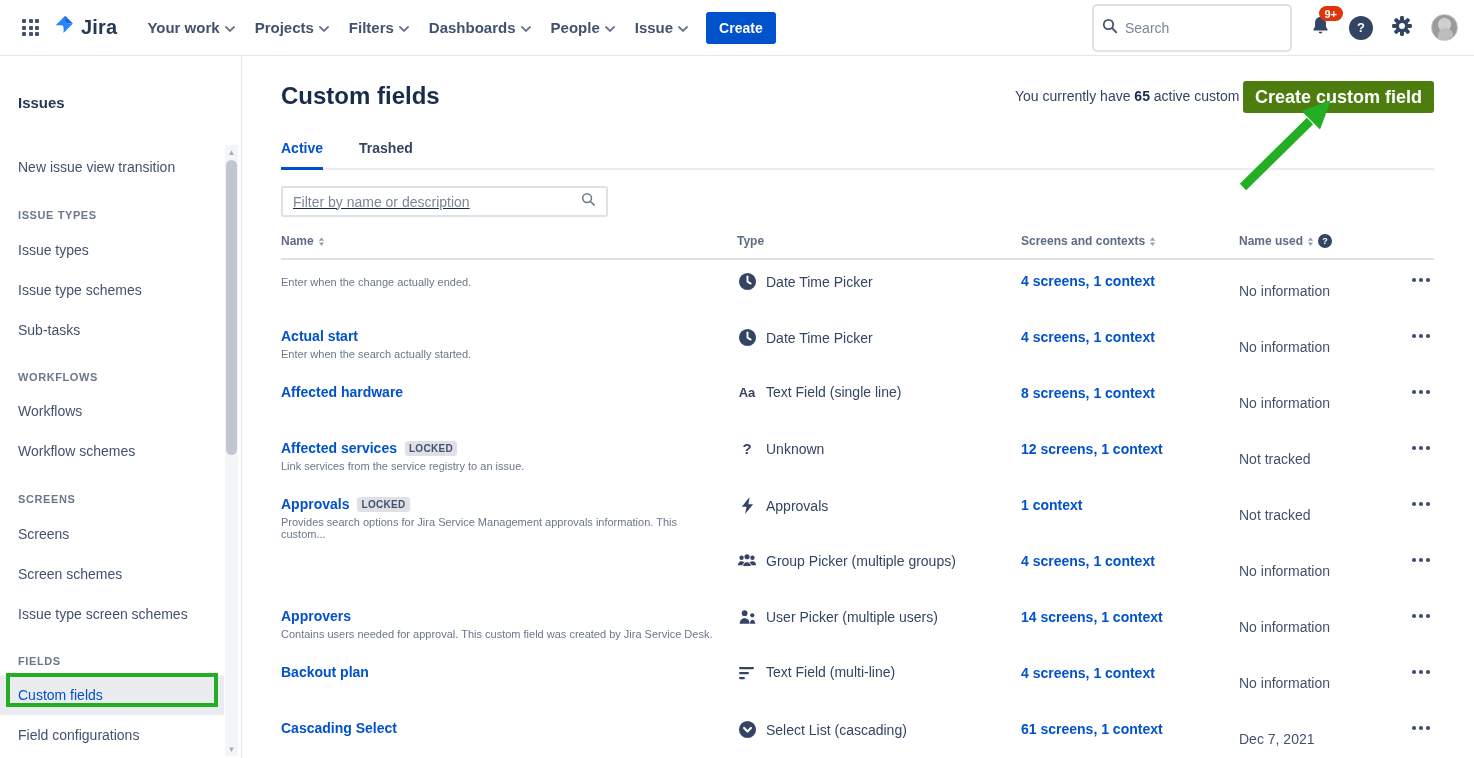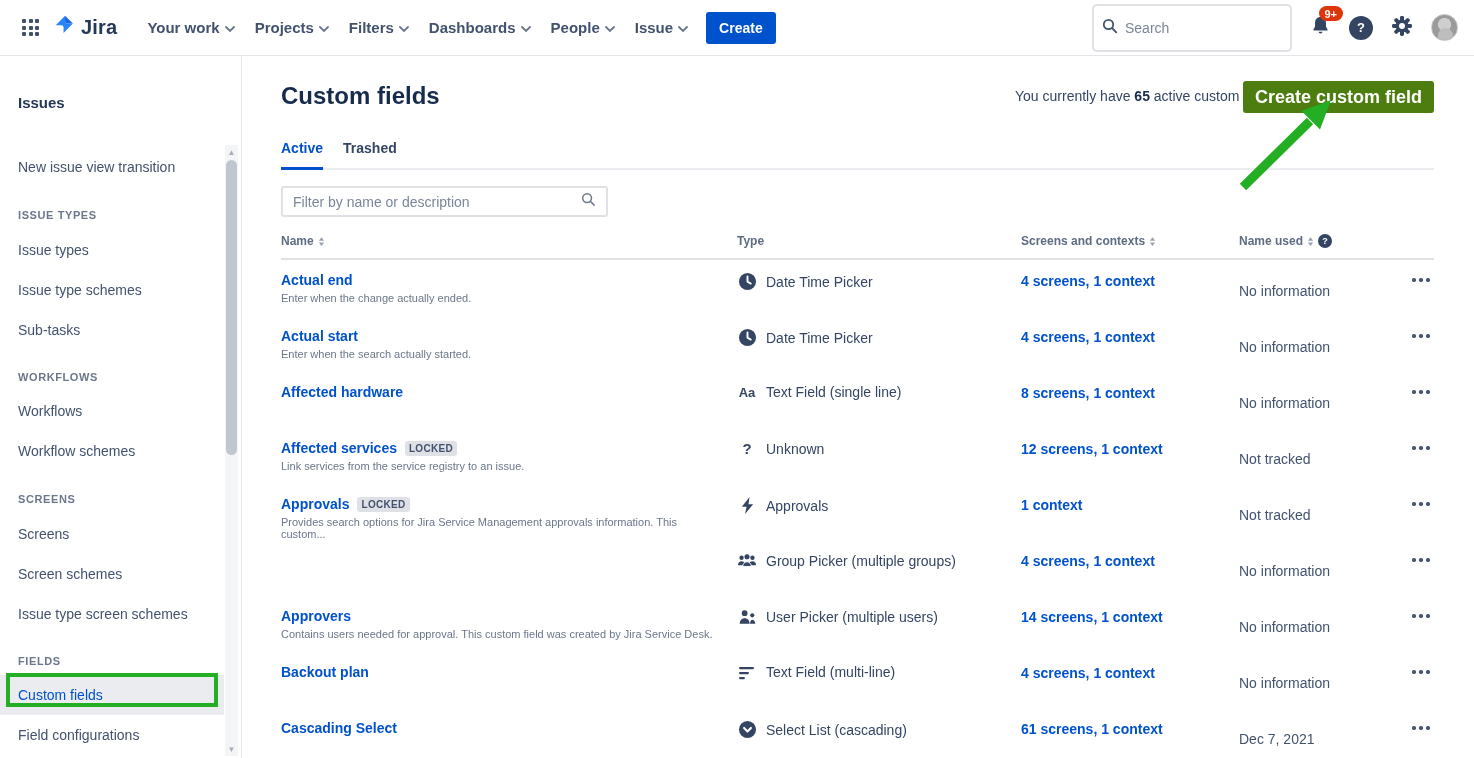--- a/index.html
+++ b/index.html
@@ -64,26 +64,26 @@
   
   .main { position:absolute; left:243px; top:56px; right:0; bottom:0; background:#fff; overflow:hidden; }
   .page-title { position:absolute; left:38px; top:26px; font-size:24px; font-weight:bold; color:#172B4D; }
   .summary { position:absolute; right:198px; top:32px; font-size:14px; color:#344563; white-space:nowrap; }
   .summary b { color:#172B4D; }
   .create-custom-btn { position:absolute; right:40px; top:25px; height:32px;
     background:#4d7c0f; color:#fff; border:none; border-radius:3px;
     font-size:18px; font-weight:600; padding:0 12px; cursor:pointer; font-family:"Liberation Sans", sans-serif; }
 
   .tabs { position:absolute; left:38px; right:40px; top:84px; height:30px;
-    border-bottom:2px solid #EBECF0; display:flex; gap:20px; }
+    border-bottom:2px solid #EBECF0; display:flex; gap:36px; }
   .tab { font-size:14px; font-weight:600; color:#344563; padding-bottom:9px; cursor:pointer; }
   .tab.active { color:#0052CC; border-bottom:3px solid #0052CC; margin-bottom:-2px; }
 
   .filter { position:absolute; left:38px; top:130px; width:327px; height:31px;
-    border:2px solid #DFE1E6; border-radius:3px; display:flex; align-items:center; padding:0 10px; }
+    border:2px solid #DFE1E6; border-radius:3px; display:flex; align-items:center; padding:0 10px;text-decoration:underline; }
   .filter input { border:none; outline:none; flex:1; font-size:14px; color:#172B4D;
     font-family:"Liberation Sans", sans-serif; }
   .filter input::placeholder { color:#7A869A; }
 
   .thead { position:absolute; left:0; right:0; top:178px; height:26px; }
   .thead .hcell { position:absolute; top:0; font-size:12px; font-weight:600; color:#5E6C84;
     display:flex; align-items:center; gap:4px; }
   .thead-line { position:absolute; left:38px; right:40px; top:202px; height:2px; background:#DFE1E6; }
   .sorticon { display:inline-flex; }
   .mini-help { width:14px; height:14px; border-radius:50%; background:#344563; color:#fff;
@@ -301,23 +301,20 @@
         </span>
       <span class="mini-help">?</span>
     </div>
   </div>
   <div class="thead-line"></div>
 
   <div class="trows">
 
     <div class="trow">
       <div class="cell-name">
-        <div class="fname">
-            <a>Actual end</a>
-          </div>
         <div class="fdesc">Enter when the change actually ended.</div>
       </div>
       <div class="cell-type">
         <span class="ticon">
             <svg width="19" height="19" viewBox="0 0 20 20">
               <circle cx="10" cy="10" r="9" fill="#344563"></circle>
               <path d="M10 4.8v5.4l3.4 2" stroke="#fff" stroke-width="2" fill="none" stroke-linecap="round"></path>
             </svg>
           </span>
         <span>Date Time Picker</span>

